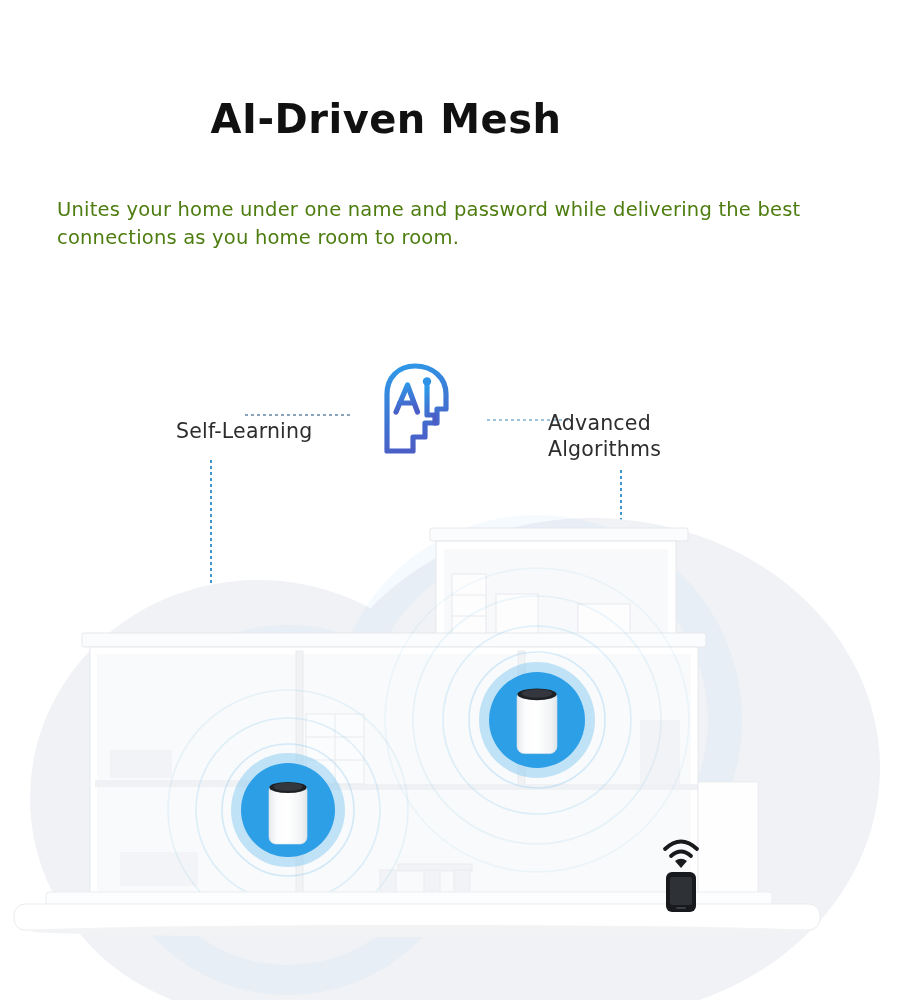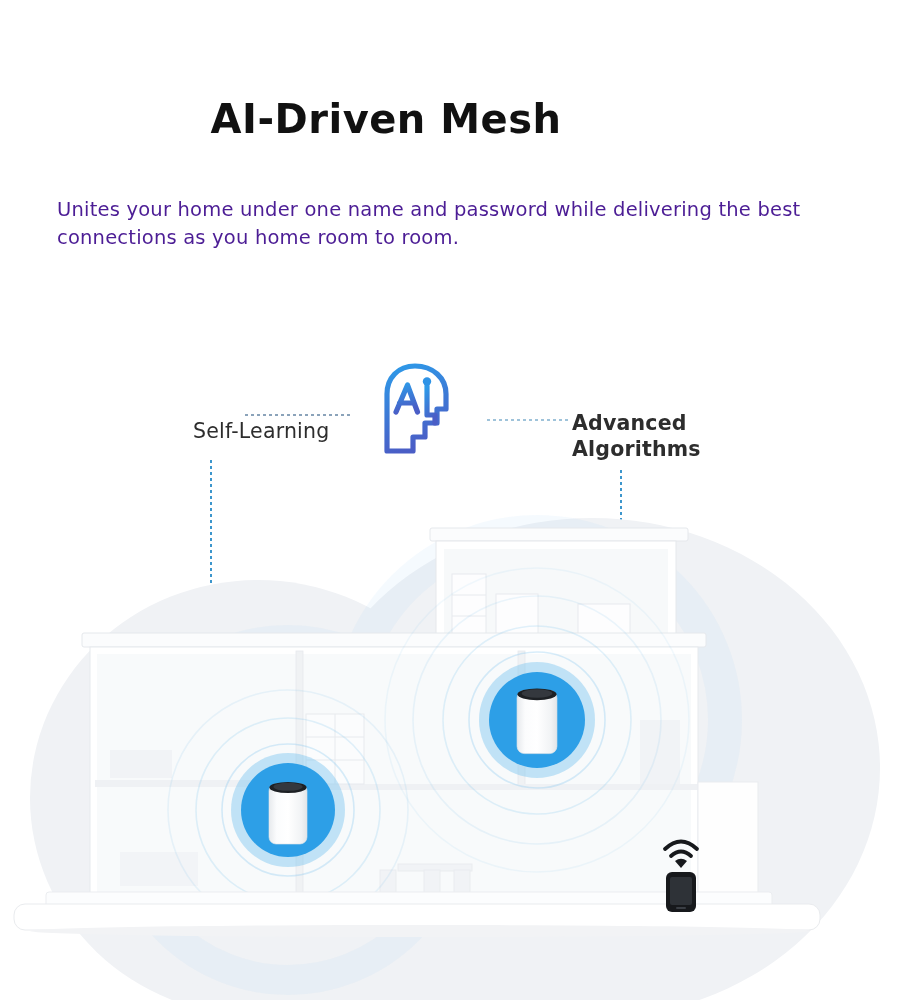--- a/index.html
+++ b/index.html
@@ -1,24 +1,24 @@
 <!DOCTYPE html>
 <html><head>
 <meta charset="utf-8">
 <style>
   html,body{margin:0;padding:0;background:#fff;}
   .page{position:relative;width:906px;height:1000px;background:#fff;overflow:hidden;
         font-family:"DejaVu Sans","Liberation Sans",sans-serif;margin-top:28px;}
   .title{position:absolute;left:0;top:68px;width:772px;text-align:center;
          font-size:40px;font-weight:700;color:#111;letter-spacing:.5px;}
   .desc{position:absolute;left:57px;top:168px;width:790px;font-size:19.5px;
-        color:#4c1d95;line-height:27.5px;letter-spacing:.2px;}
+        color:#4d7c0f;line-height:27.5px;letter-spacing:.2px;}
   .label{position:absolute;font-size:20.5px;color:#2d2d2d;letter-spacing:.2px;}
-  .label-left{left:193px;top:391px;}
-  .label-right{left:572px;top:382px;width:122px;line-height:26px;font-weight:bold;}
+  .label-left{left:176px;top:391px;}
+  .label-right{left:548px;top:382px;width:122px;line-height:26px;}
   .ai-icon{position:absolute;left:374px;top:333px;width:88px;height:100px;}
   .dash-h{position:absolute;height:2px;
           background-image:repeating-linear-gradient(to right,var(--c,#8ba3ba) 0 3px,transparent 3px 6px);}
   .dash-v{position:absolute;width:2px;
           background-image:repeating-linear-gradient(to bottom,var(--c,#3d96cc) 0 3px,transparent 3px 6px);}
   .dh-left{left:245px;top:386px;width:106px;--c:#8ba3ba;}
   .dh-right{left:487px;top:391px;width:83px;--c:#9fc3da;}
   .dv-left{left:210px;top:432px;height:350px;--c:#3d96cc;}
   .dj-left{left:212px;top:780px;width:13px;--c:#3d96cc;}
   .dv-right{left:620px;top:442px;height:258px;--c:#3d96cc;}

